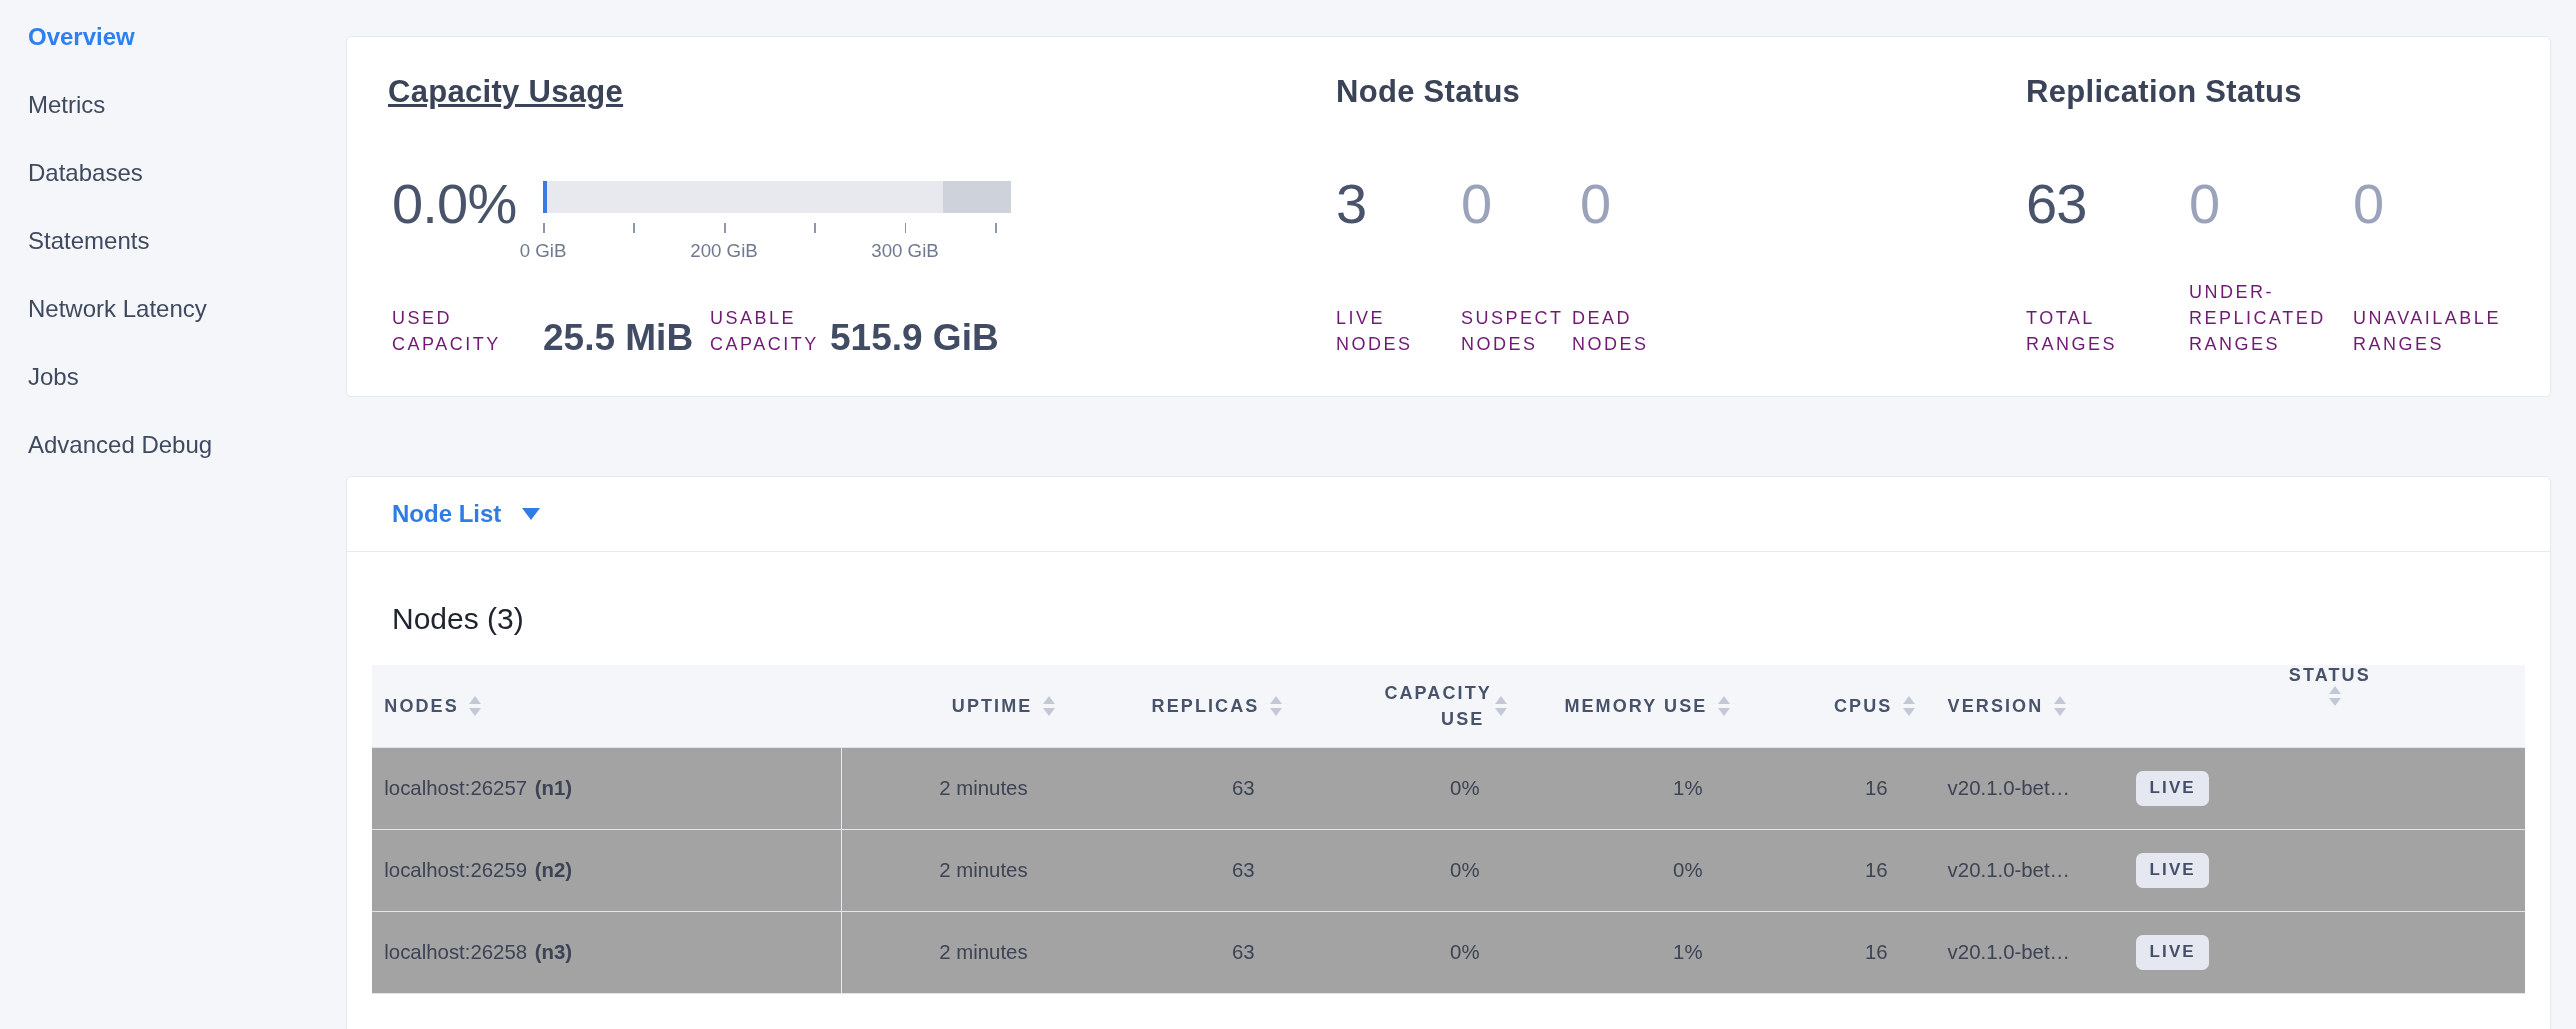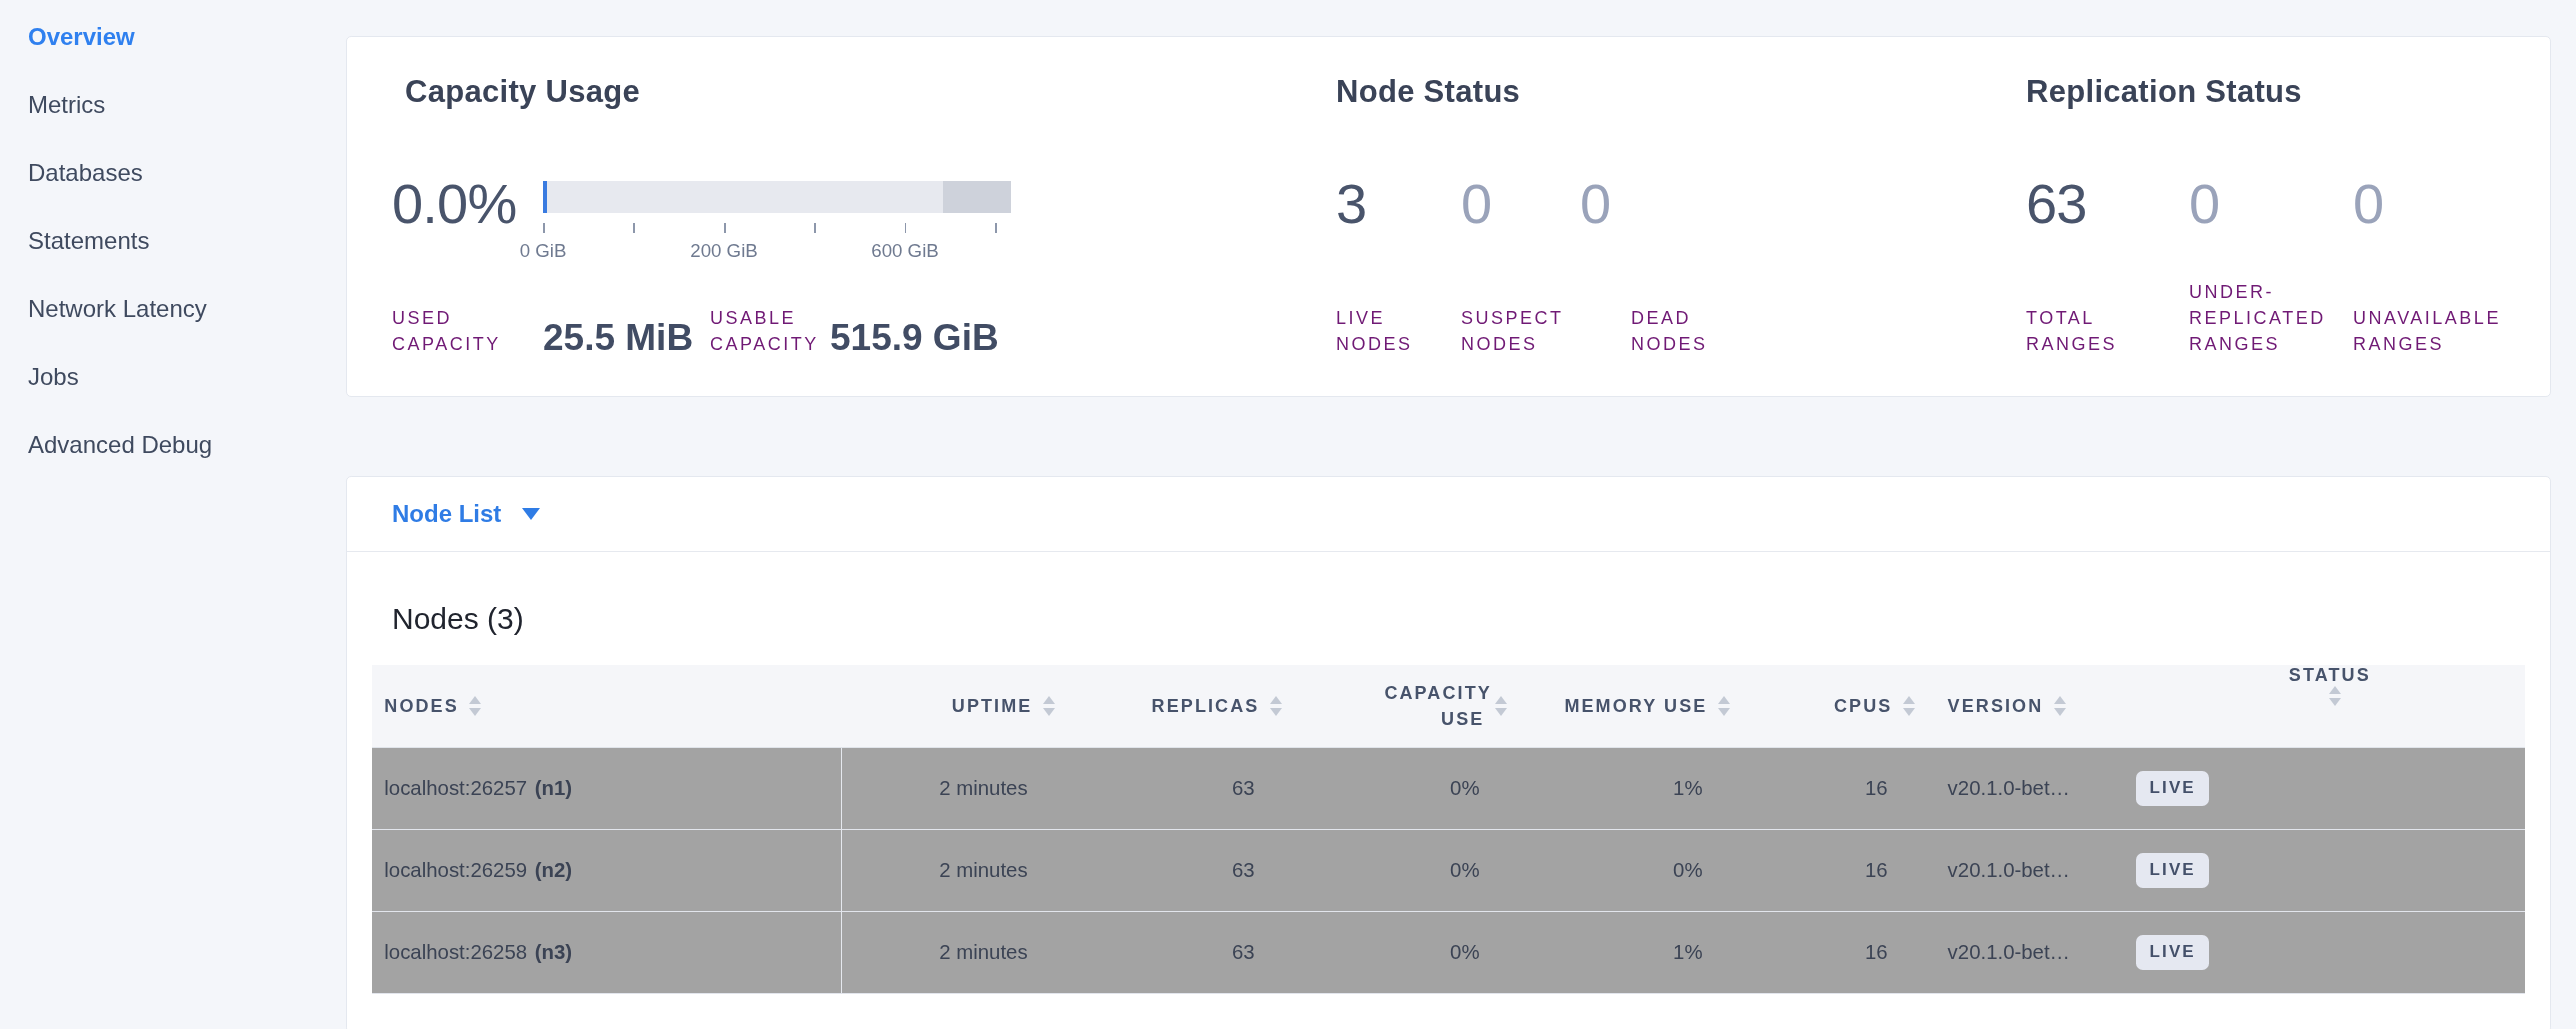--- a/index.html
+++ b/index.html
@@ -97,39 +97,39 @@
   <div class="nav-item">Metrics</div>
   <div class="nav-item">Databases</div>
   <div class="nav-item">Statements</div>
   <div class="nav-item">Network Latency</div>
   <div class="nav-item">Jobs</div>
   <div class="nav-item">Advanced Debug</div>
 </nav>
 
 <section class="card" id="summary-card">
 
-  <h2 class="sec-title" style="left:58px;">Capacity Usage</h2>
+  <h2 class="sec-title" style="left:41px;text-decoration:underline;">Capacity Usage</h2>
   <div class="big-num" style="left:45px;">0.0%</div>
 
   <div class="capbar">
     <div class="bar-used"></div>
     <div class="bar-over"></div>
   </div>
   <div class="tickrow">
     <i class="tick"></i>
       <i class="tick"></i>
       <i class="tick"></i>
       <i class="tick"></i>
       <i class="tick"></i>
       <i class="tick"></i>
   </div>
   <div class="ticklabels">
     <span class="ticklabel">0 GiB</span>
     <span class="ticklabel">200 GiB</span>
-    <span class="ticklabel">600 GiB</span>
+    <span class="ticklabel">300 GiB</span>
   </div>
 
   <div class="stat-label" style="left:45px;">
     <div>USED</div>
     <div>CAPACITY</div>
   </div>
   <div class="kv-value" style="left:196px;">25.5 MiB</div>
 
   <div class="stat-label" style="left:363px;">
     <div>USABLE</div>
@@ -143,21 +143,21 @@
   <div class="big-num dim" style="left:1233px;">0</div>
 
   <div class="stat-label" style="left:989px;">
     <div>LIVE</div>
     <div>NODES</div>
   </div>
   <div class="stat-label" style="left:1114px;">
     <div>SUSPECT</div>
     <div>NODES</div>
   </div>
-  <div class="stat-label" style="left:1284px;">
+  <div class="stat-label" style="left:1225px;">
     <div>DEAD</div>
     <div>NODES</div>
   </div>
 
   <h2 class="sec-title" style="left:1679px;">Replication Status</h2>
   <div class="big-num" style="left:1679px;">63</div>
   <div class="big-num dim" style="left:1842px;">0</div>
   <div class="big-num dim" style="left:2006px;">0</div>
 
   <div class="stat-label" style="left:1679px;">

